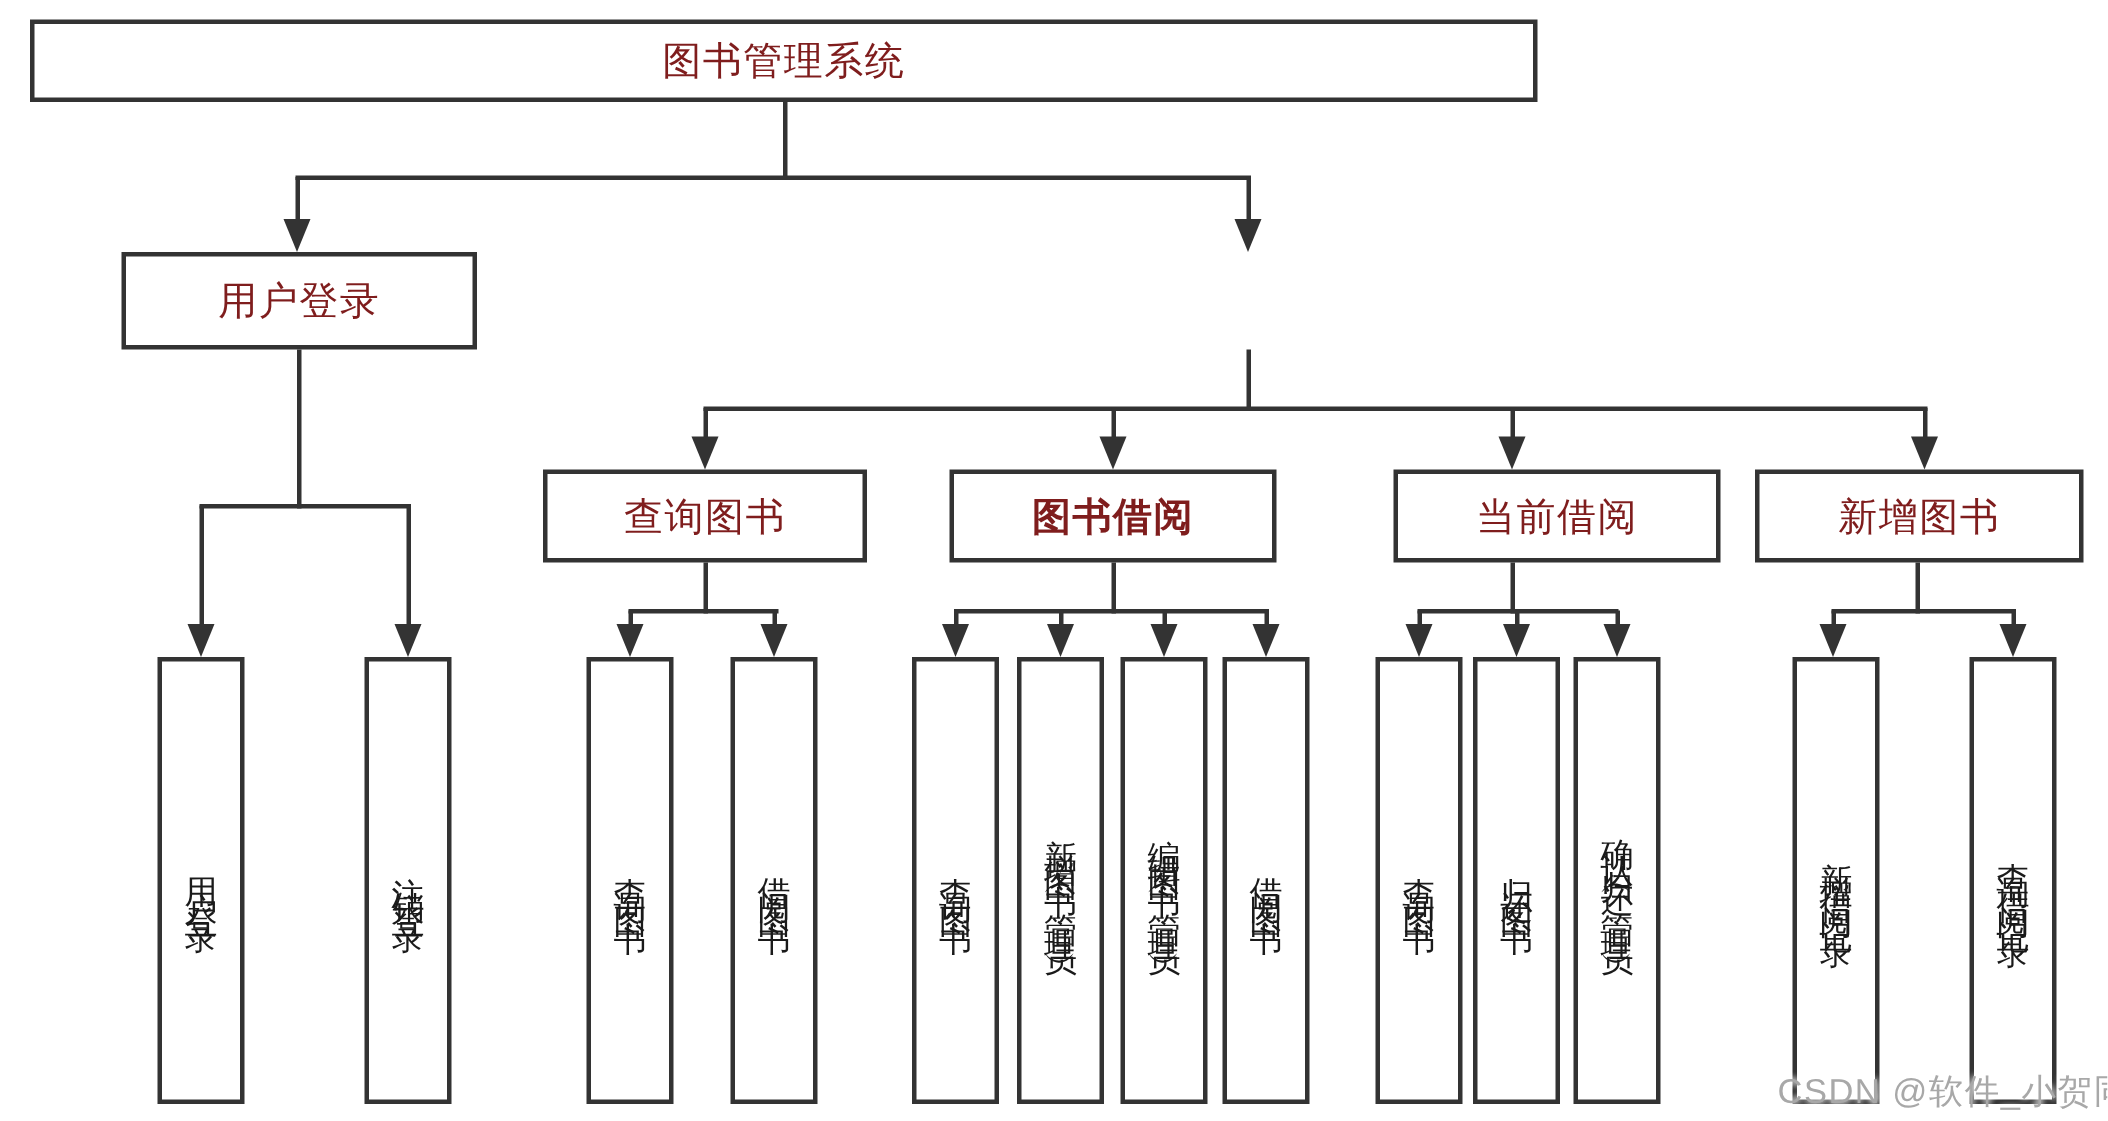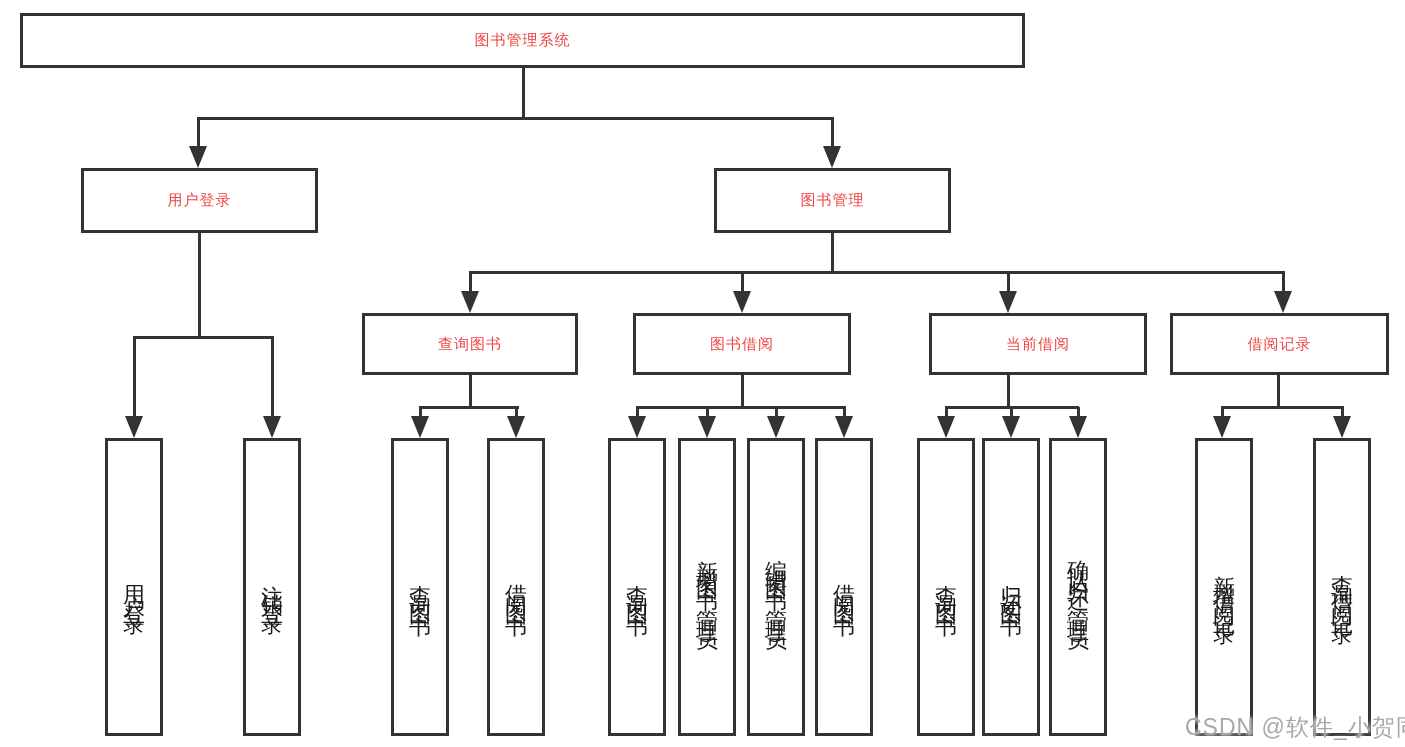--- a/index.html
+++ b/index.html
@@ -14,22 +14,22 @@
   .box {
     position: absolute;
     box-sizing: border-box;
     border: 3px solid #333333;
     background: #ffffff;
     display: flex;
     align-items: center;
     justify-content: center;
   }
   .box .lbl {
-    font-size: 15px;
-    color: #ef4444;
+    font-size: 26px;
+    color: #7f1d1d;
     letter-spacing: 1px;
     white-space: nowrap;
   }
   .vbox {
     position: absolute;
     box-sizing: border-box;
     border: 3px solid #333333;
     background: #ffffff;
     top: 438px;
     width: 58px;
@@ -74,38 +74,35 @@
 <div class="canvas">
 
   <div class="box" style="left:20px; top:13px; width:1005px; height:55px;">
     <span class="lbl">图书管理系统</span>
   </div>
 
   <div class="box" style="left:81px; top:168px; width:237px; height:65px;">
     <span class="lbl">用户登录</span>
   </div>
 
-  <div class="box" style="left:714px; top:168px; width:237px; height:65px;">
-    <span class="lbl">图书管理</span>
-  </div>
 
   <div class="box" style="left:362px; top:313px; width:216px; height:62px;">
     <span class="lbl">查询图书</span>
   </div>
 
-  <div class="box" style="left:633px; top:313px; width:218px; height:62px;">
+  <div class="box" style="left:633px; top:313px; width:218px; height:62px;font-weight:bold;">
     <span class="lbl">图书借阅</span>
   </div>
 
   <div class="box" style="left:929px; top:313px; width:218px; height:62px;">
     <span class="lbl">当前借阅</span>
   </div>
 
   <div class="box" style="left:1170px; top:313px; width:219px; height:62px;">
-    <span class="lbl">借阅记录</span>
+    <span class="lbl">新增图书</span>
   </div>
 
   <div class="vbox" style="left:105px;">
     <span class="vtext">用户登录</span>
   </div>
   <div class="vbox" style="left:243px;">
     <span class="vtext">注销登录</span>
   </div>
 
   <div class="vbox" style="left:391px;">

